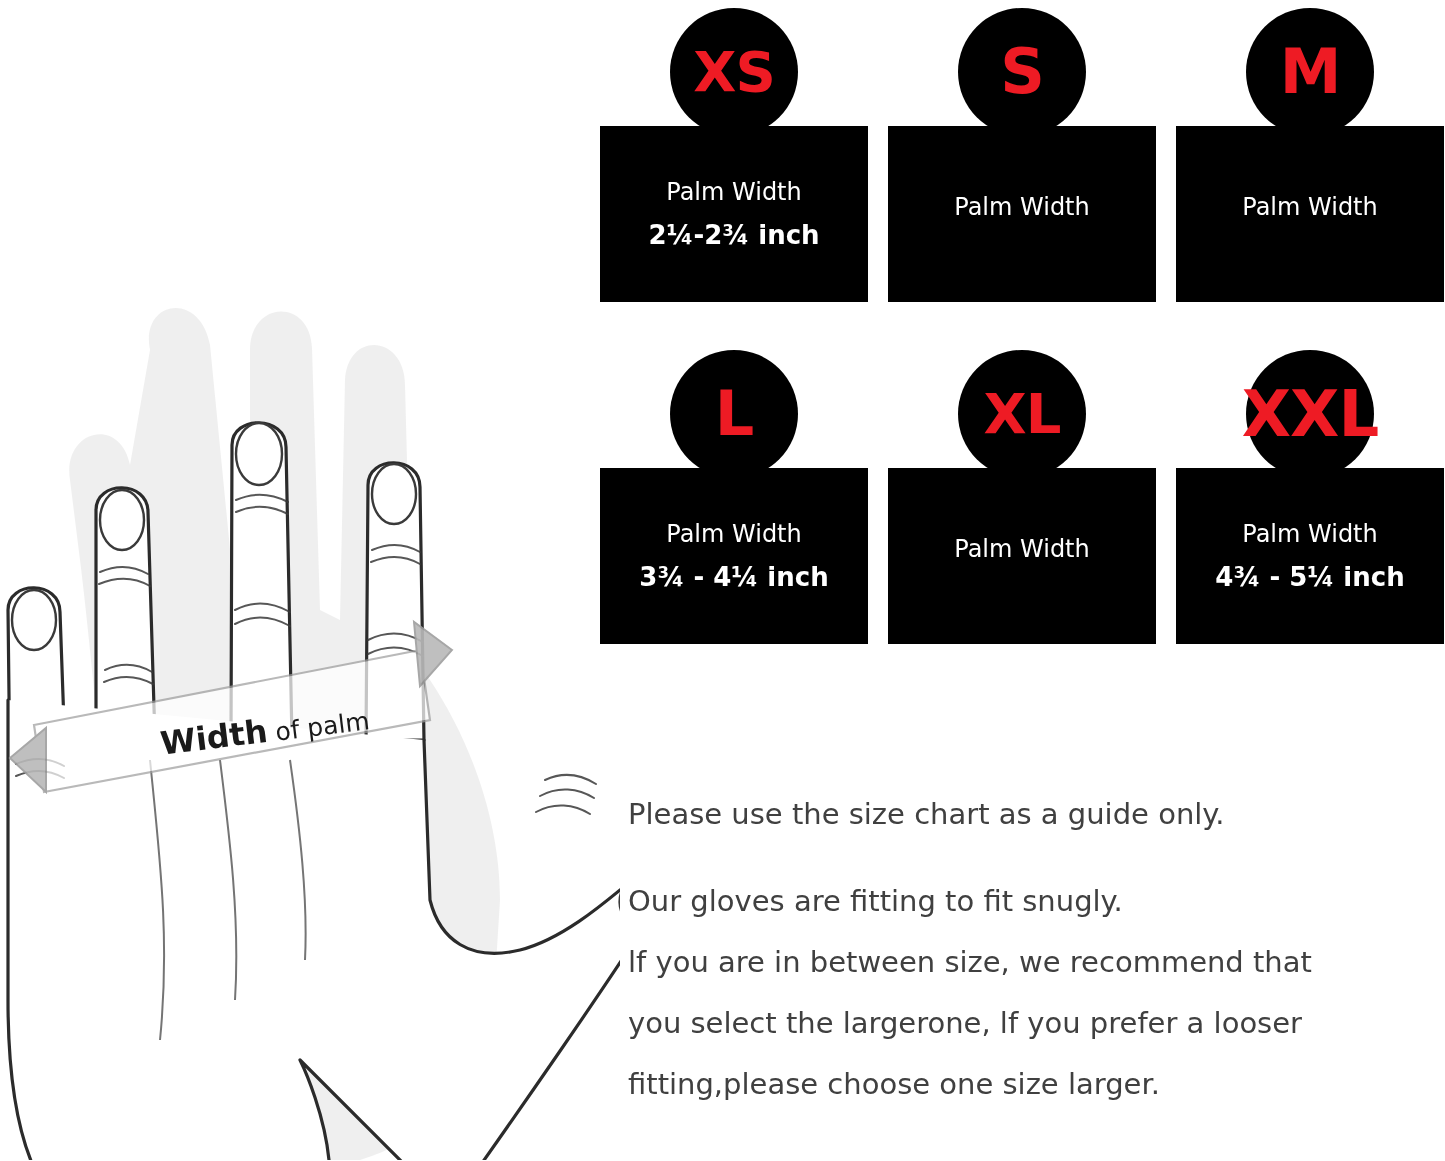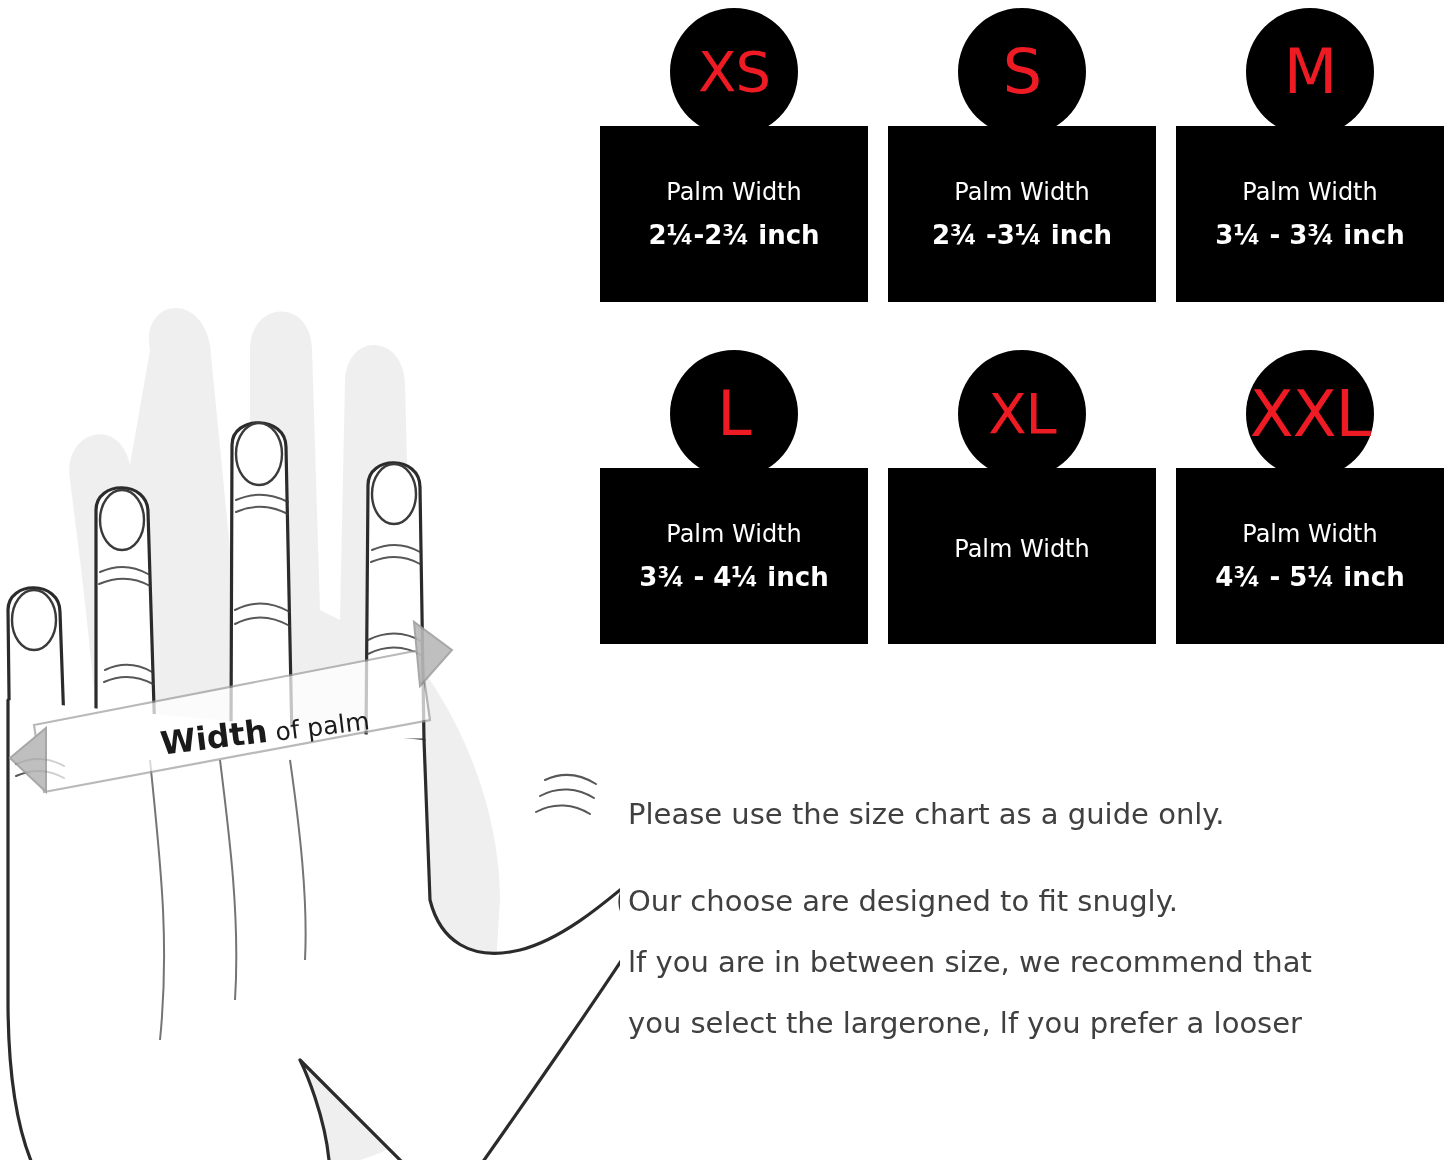--- a/index.html
+++ b/index.html
@@ -48,21 +48,21 @@
     left: 50%;
     transform: translateX(-50%);
     width: 128px;
     height: 128px;
     border-radius: 50%;
     background: #000000;
     color: #ee1b24;
     display: flex;
     align-items: center;
     justify-content: center;
-    font-weight: normal;
+    font-weight: bold;
     line-height: 1;
     letter-spacing: -1px;
     z-index: 2;
     text-align: right;
   }
   .size-badge.sz-1 { font-size: 56px; }
   .size-badge.sz-2 { font-size: 62px; }
   .size-badge.sz-3 { font-size: 64px; }
 
   .size-box {
@@ -221,29 +221,27 @@
     <div class="size-box">
       <div class="size-label">Palm Width</div>
       <div class="size-value">2¼-2¾ inch</div>
     </div>
   </div>
 
   <div class="size-card">
     <div class="size-badge sz-2">S</div>
     <div class="size-box">
       <div class="size-label">Palm Width</div>
-      <div class="size-value">2¾ -3¼ inch</div>
     </div>
   </div>
 
   <div class="size-card">
     <div class="size-badge sz-2">M</div>
     <div class="size-box">
       <div class="size-label">Palm Width</div>
-      <div class="size-value">3¼ - 3¾ inch</div>
     </div>
   </div>
 
   <div class="size-card">
     <div class="size-badge sz-2">L</div>
     <div class="size-box">
       <div class="size-label">Palm Width</div>
       <div class="size-value">3¾ - 4¼ inch</div>
     </div>
   </div>
@@ -261,16 +259,17 @@
       <div class="size-label">Palm Width</div>
       <div class="size-value">4¾ - 5¼ inch</div>
     </div>
   </div>
 
 </div>
 
 <div id="notes">
   <div class="note-line">Please use the size chart as a guide only.</div>
   <div class="note-gap"></div>
-  <div class="note-line tight">Our choose are designed to fit snugly.</div>
+  <div class="note-line tight">Our gloves are fitting to fit snugly.</div>
   <div class="note-line tight">lf you are in between size, we recommend that</div>
   <div class="note-line tight">you select the largerone, lf you prefer a looser</div>
+  <div class="note-line tight">fitting,please choose one size larger.</div>
 </div>
 
 </body></html>

